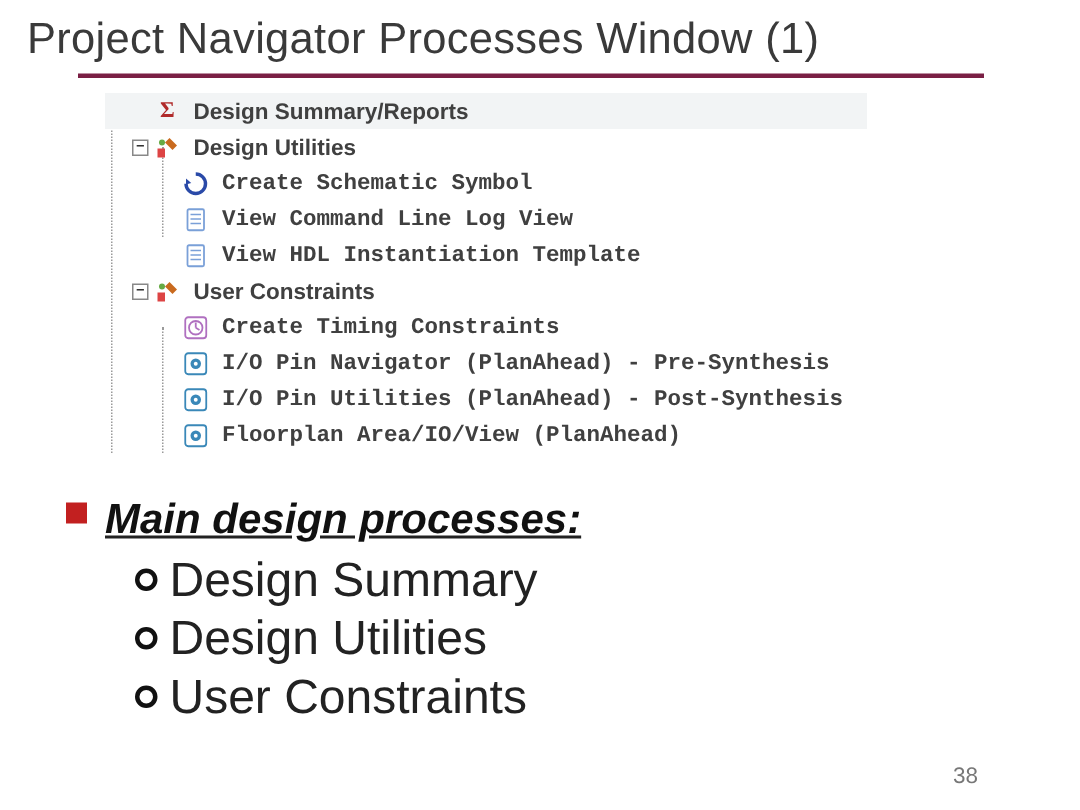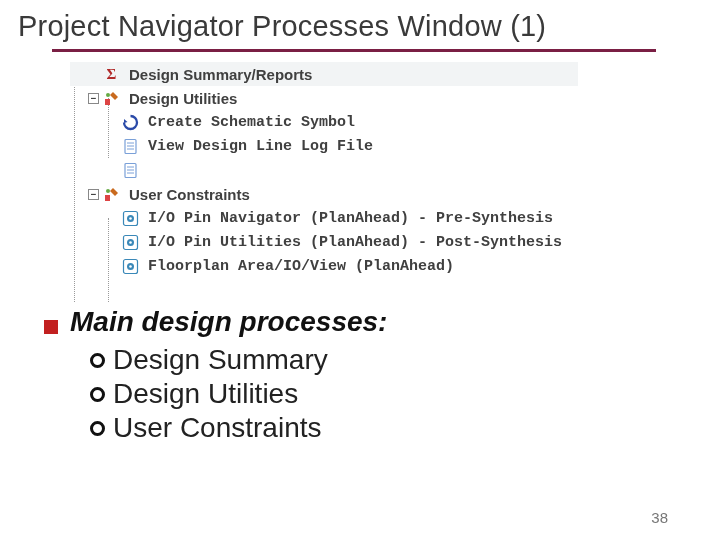--- a/index.html
+++ b/index.html
@@ -15,26 +15,26 @@
   .icon { width: 17px; height: 17px; margin-right: 9px; flex: none; display: inline-flex; align-items: center; justify-content: center; }
   .label { white-space: nowrap; }
   
   .ind0 { padding-left: 18px; }
   .ind1 { padding-left: 52px; font-family: Liberation Mono, monospace; }
   
   .ic-sigma { color: #b02a2a; font-weight: 700; font-size: 15px; font-family: "Times New Roman", serif; }
   .ic-tools svg, .ic-cycle svg, .ic-doc svg, .ic-clock svg, .ic-pin svg { display:block; }
   
   .body { margin-top: 28px; }
-  .lvl1 { display: flex; align-items: center; margin-left: 26px; margin-bottom: 6px; }
+  .lvl1 { display: flex; align-items: flex-start; margin-left: 26px; margin-bottom: 6px; text-decoration: underline; }
   .sq { width: 14px; height: 14px; background: #c22020; margin-right: 12px; flex: none; transform: translateY(5px); }
   .lvl1-text { font-size: 28px; font-weight: 700; font-style: italic; color: #111; }
-  .lvl2 { display: flex; align-items: center; margin-left: 72px; font-size: 28px; color: #222; margin-top: 2px; }
+  .lvl2 { display: flex; align-items: center; margin-left: 72px; font-size: 32px; color: #222; margin-top: 2px; }
   .circ { width: 15px; height: 15px; border: 3px solid #111; border-radius: 50%; margin-right: 8px; flex: none; }
-  .pagenum { position: absolute; bottom: 14px; right: 8px; font-size: 15px; color: #777; }
+  .pagenum { position: absolute; bottom: 14px; right: 24px; font-size: 15px; color: #777; }
   .tree-wrap { position: relative; width: 560px; }
   .g-root { position:absolute; left:56px; top:10px; height:230px; border-left:1px dotted #9a9a9a; }
   .g-sub1 { position:absolute; left:90px; top:36px; height:60px; border-left:1px dotted #9a9a9a; }
   .g-sub2 { position:absolute; left:90px; top:156px; height:84px; border-left:1px dotted #9a9a9a; }
 </style>
 </head>
 <body>
 
 <div class="slide">
   <div class="title">Project Navigator Processes Window (1)</div>
@@ -76,46 +76,58 @@
 
       <div class="row ind1">
         <span class="icon ic-doc">
           <svg width="17" height="17" viewBox="0 0 17 17">
               <rect x="3" y="1.5" width="11" height="14" rx="1" fill="#fff" stroke="#7aa0d8" stroke-width="1.2"></rect>
               <line x1="5" y1="5" x2="12" y2="5" stroke="#7aa0d8"></line>
               <line x1="5" y1="8" x2="12" y2="8" stroke="#7aa0d8"></line>
               <line x1="5" y1="11" x2="12" y2="11" stroke="#7aa0d8"></line>
             </svg>
         </span>
-        <span class="label">View Design Line Log File</span>
+        <span class="label">View Command Line Log View</span>
       </div>
 
       <div class="row ind1">
         <span class="icon ic-doc">
           <svg width="17" height="17" viewBox="0 0 17 17">
               <rect x="3" y="1.5" width="11" height="14" rx="1" fill="#fff" stroke="#7aa0d8" stroke-width="1.2"></rect>
               <line x1="5" y1="5" x2="12" y2="5" stroke="#7aa0d8"></line>
               <line x1="5" y1="8" x2="12" y2="8" stroke="#7aa0d8"></line>
               <line x1="5" y1="11" x2="12" y2="11" stroke="#7aa0d8"></line>
             </svg>
         </span>
+        <span class="label">View HDL Instantiation Template</span>
       </div>
 
       <div class="row ind0">
         <span class="exp">−</span>
         <span class="icon ic-tools">
           <svg width="17" height="17" viewBox="0 0 17 17">
               <rect x="2" y="9" width="5" height="6" fill="#d44"></rect>
               <path d="M10 2 L15 7 L12 10 L7 5 Z" fill="#c96a1e"></path>
               <circle cx="5" cy="5" r="2" fill="#6a4"></circle>
             </svg>
         </span>
         <span class="label">User Constraints</span>
       </div>
 
+      <div class="row ind1">
+        <span class="icon ic-clock">
+          <svg width="17" height="17" viewBox="0 0 17 17">
+              <rect x="1.5" y="1.5" width="14" height="14" rx="2" fill="#fff" stroke="#b070c0" stroke-width="1.2"></rect>
+              <circle cx="8.5" cy="8.5" r="4.5" fill="none" stroke="#b070c0" stroke-width="1.2"></circle>
+              <line x1="8.5" y1="8.5" x2="8.5" y2="5" stroke="#b070c0" stroke-width="1.2"></line>
+              <line x1="8.5" y1="8.5" x2="11" y2="10" stroke="#b070c0" stroke-width="1.2"></line>
+            </svg>
+        </span>
+        <span class="label">Create Timing Constraints</span>
+      </div>
 
       <div class="row ind1">
         <span class="icon ic-pin">
           <svg width="17" height="17" viewBox="0 0 17 17">
               <rect x="1.5" y="1.5" width="14" height="14" rx="2" fill="#fff" stroke="#3a88b8" stroke-width="1.2"></rect>
               <circle cx="8.5" cy="8.5" r="3.5" fill="#3a88b8"></circle>
               <circle cx="8.5" cy="8.5" r="1.3" fill="#fff"></circle>
             </svg>
         </span>
         <span class="label">I/O Pin Navigator (PlanAhead) - Pre-Synthesis</span>

